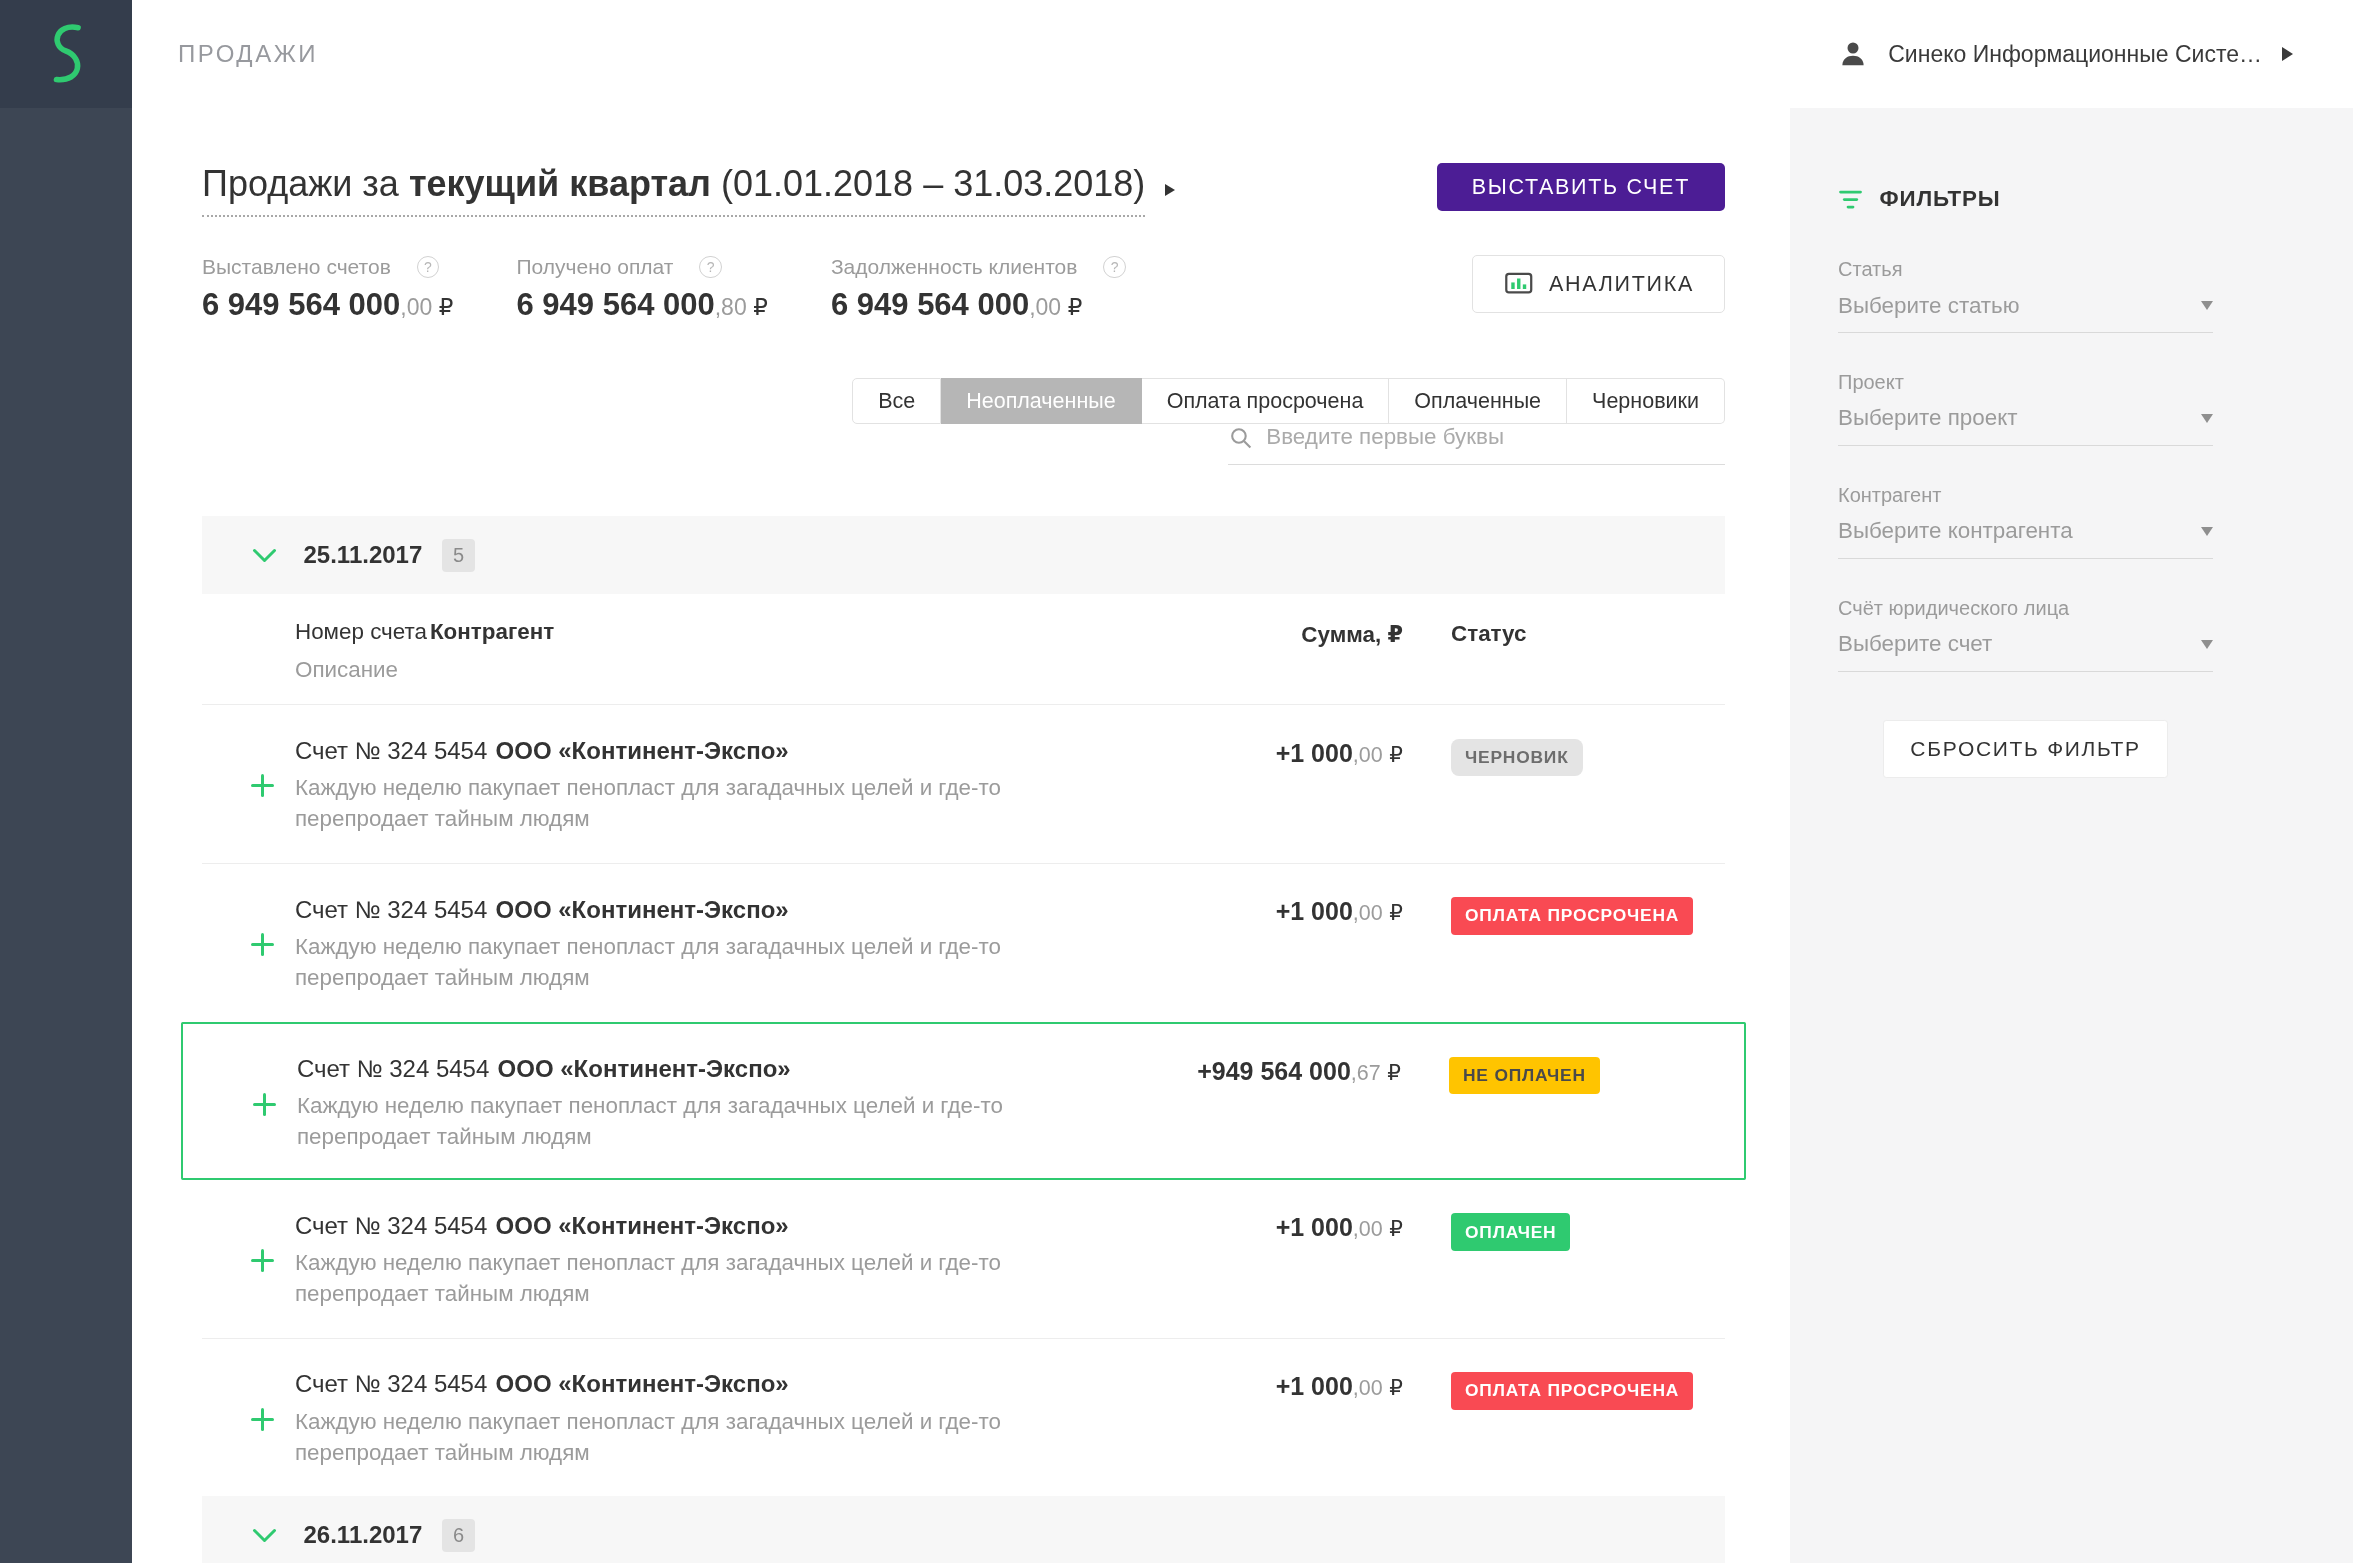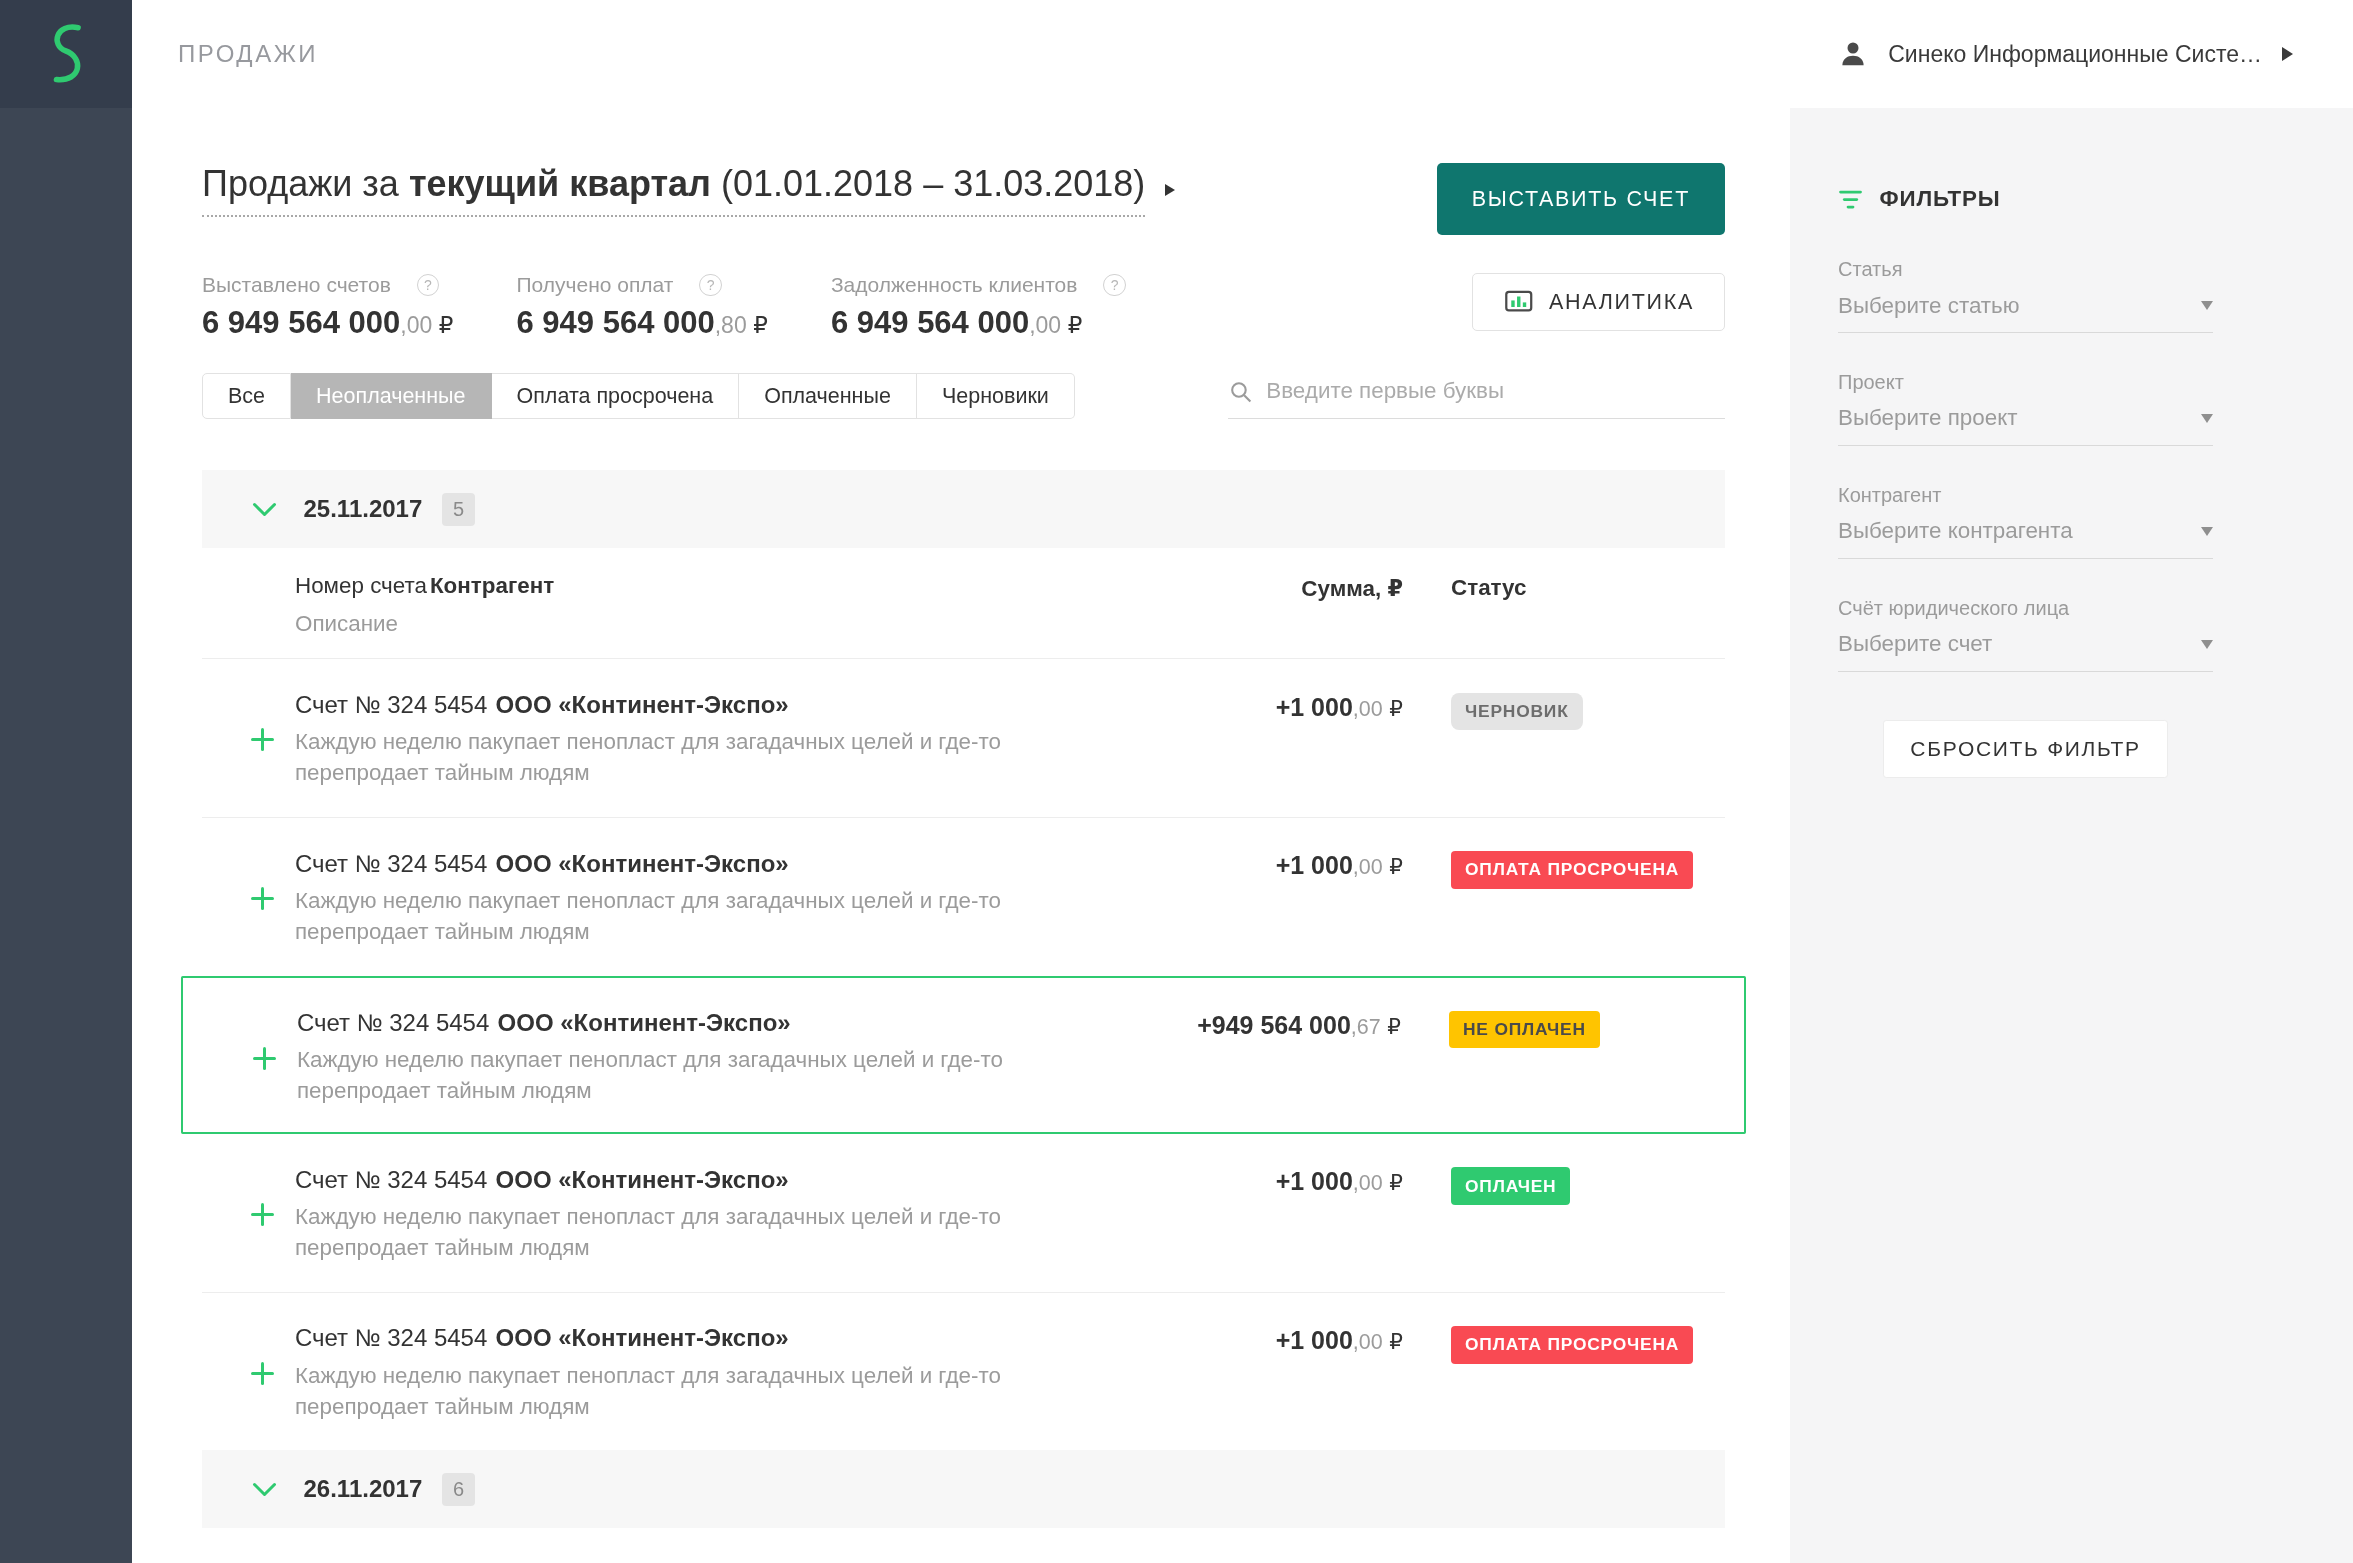--- a/index.html
+++ b/index.html
@@ -27,41 +27,41 @@
   .filters { flex: 1; background: #f5f5f6; padding: 78px 0 0 48px; }
 
   
   .title-row { display: flex; align-items: flex-start; justify-content: space-between; }
   .page-title { font-size: 36px; font-weight: 400; color: #333;
                 display: flex; align-items: center; gap: 20px; }
   .t-underline { border-bottom: 2.5px dotted #a8a8a8; padding-bottom: 10px; }
   .page-title b { font-weight: 700; }
   .tri-sm { width: 0; height: 0; border-left: 10.8px solid #333;
             border-top: 6.6px solid transparent; border-bottom: 6.6px solid transparent; }
-  .btn-green { min-width: 270px; height: 72px; background: #0f766e; border: none; border-radius: 5px;
+  .btn-green { min-width: 270px; height: 48px; background: #4c1d95; border: none; border-radius: 5px;
                color: #fff; font-size: 21.5px; font-weight: 500; letter-spacing: 1.7px; padding: 0 35px; cursor: pointer; }
 
   
   .stats-row { display: flex; align-items: flex-start; margin-top: 38px; }
   .stat { margin-right: 63px; }
   .stat-label { display: flex; align-items: center; gap: 26px; font-size: 21px; color: #9b9b9b; }
   .qmark { width: 22.4px; height: 22.4px; border: 1.7px solid #d2d2d2; border-radius: 50%;
            display: inline-flex; align-items: center; justify-content: center;
            color: #b7b7b7; font-size: 14px; cursor: pointer; flex: none; }
   .qmark::before { content: "?"; }
   .stat-value { margin-top: 8.3px; font-size: 31px; white-space: nowrap; }
   .stat-value b { font-weight: 700; color: #333; }
   .stat-value .frac { font-size: 23px; color: #9b9b9b; }
   .stat-value .cur { font-size: 23px; color: #333; margin-left: 6.6px; }
   .btn-analytics { margin-left: auto; height: 58px; background: #fff; border: 1.7px solid #e2e2e2;
                    border-radius: 5px; display: flex; align-items: center; gap: 15px;
                    padding: 0 30px; font-size: 21.5px; letter-spacing: 1.7px; color: #333; cursor: pointer; }
 
   
-  .tabs-row { display: flex; align-items: flex-end; justify-content: space-between; margin-top: 32px; }
+  .tabs-row { display: flex; align-items: flex-end; justify-content: space-between; margin-top: 55px; flex-direction: column; }
   .tabs { display: flex; }
   .tab { height: 46px; padding: 0 25px; background: #fff; border: 1.7px solid #e2e2e2; border-left: none;
          font-size: 21.5px; color: #333; cursor: pointer; }
   .tab:first-child { border-left: 1.7px solid #e2e2e2; border-radius: 5px 0 0 5px; }
   .tab:last-child { border-radius: 0 5px 5px 0; }
   .tab.active { background: #b6b6b6; border-color: #b6b6b6; color: #fff; }
   .search { width: 497px; display: flex; align-items: center; gap: 13.3px;
             border-bottom: 1.7px solid #dcdcdc; padding-bottom: 14px; }
   .search input { flex: 1; border: none; outline: none; font-size: 22.4px; color: #333; background: transparent; }
   .search input::placeholder { color: #ababab; }

